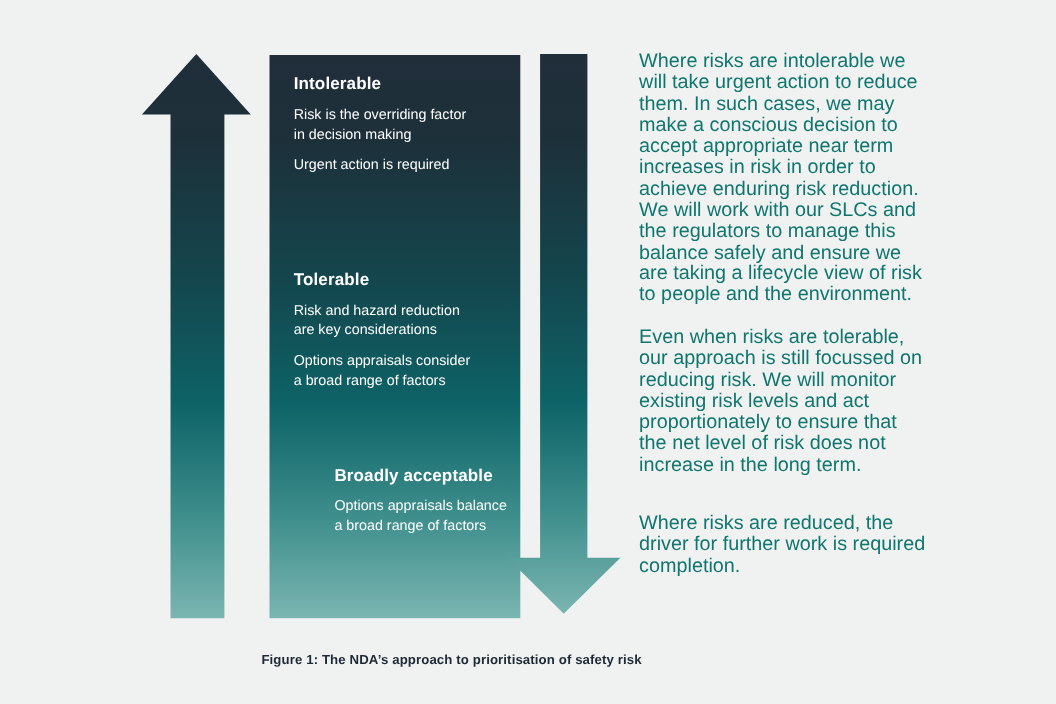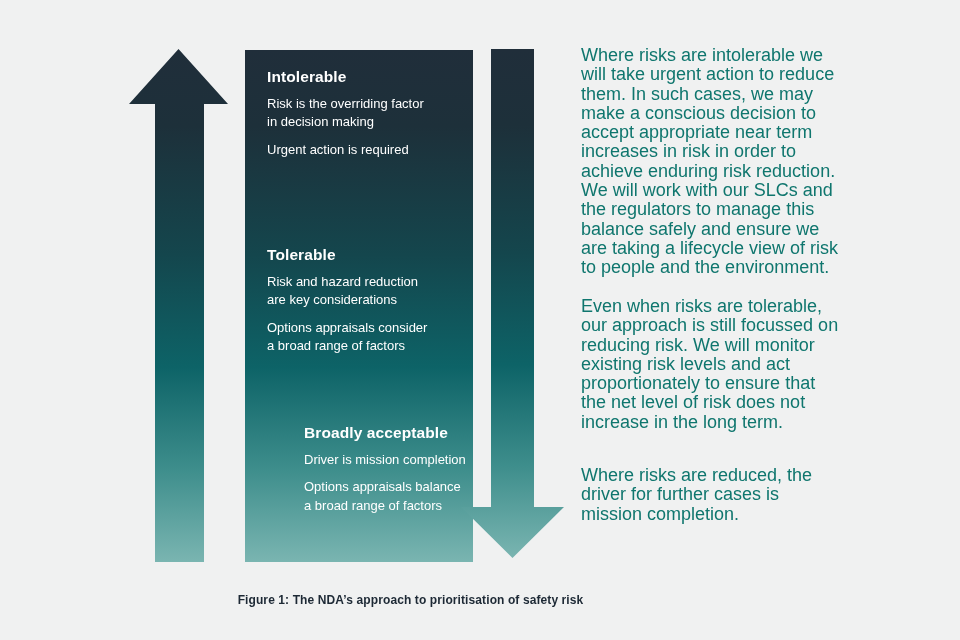--- a/index.html
+++ b/index.html
@@ -115,30 +115,29 @@
       <p>Risk is the overriding factor in decision making</p>
       <p>Urgent action is required</p>
     </div>
     <div class="panel-section" id="section-tolerable">
       <h3>Tolerable</h3>
       <p>Risk and hazard reduction are key considerations</p>
       <p>Options appraisals consider a broad range of factors</p>
     </div>
     <div class="panel-section" id="section-broadly-acceptable">
       <h3>Broadly acceptable</h3>
-      <p>Driver is mission completion</p>
       <p>Options appraisals balance a broad range of factors</p>
     </div>
   </div>
 
   <svg id="down-arrow-svg" class="arrow-svg" viewBox="0 0 107 513" aria-hidden="true">
     <polygon points="32,2 75,2 75,460 105,460 53.5,511 2,460 32,460" fill="url(#riskGradDown)"></polygon>
   </svg>
 
   <div class="annotations">
     <p class="annotation" id="annotation-intolerable">Where risks are intolerable we will take urgent action to reduce them. In such cases, we may make a conscious decision to accept appropriate near term increases in risk in order to achieve enduring risk reduction. We will work with our SLCs and the regulators to manage this balance safely and ensure we are taking a lifecycle view of risk to people and the environment.</p>
     <p class="annotation" id="annotation-tolerable">Even when risks are tolerable, our approach is still focussed on reducing risk. We will monitor existing risk levels and act proportionately to ensure that the net level of risk does not increase in the long term.</p>
-    <p class="annotation" id="annotation-broadly-acceptable">Where risks are reduced, the driver for further cases is mission completion.</p>
+    <p class="annotation" id="annotation-broadly-acceptable">Where risks are reduced, the driver for further work is required completion.</p>
   </div>
 
   <div class="caption">Figure 1: The NDA’s approach to prioritisation of safety risk</div>
 
 </div>
 
 </body></html>

